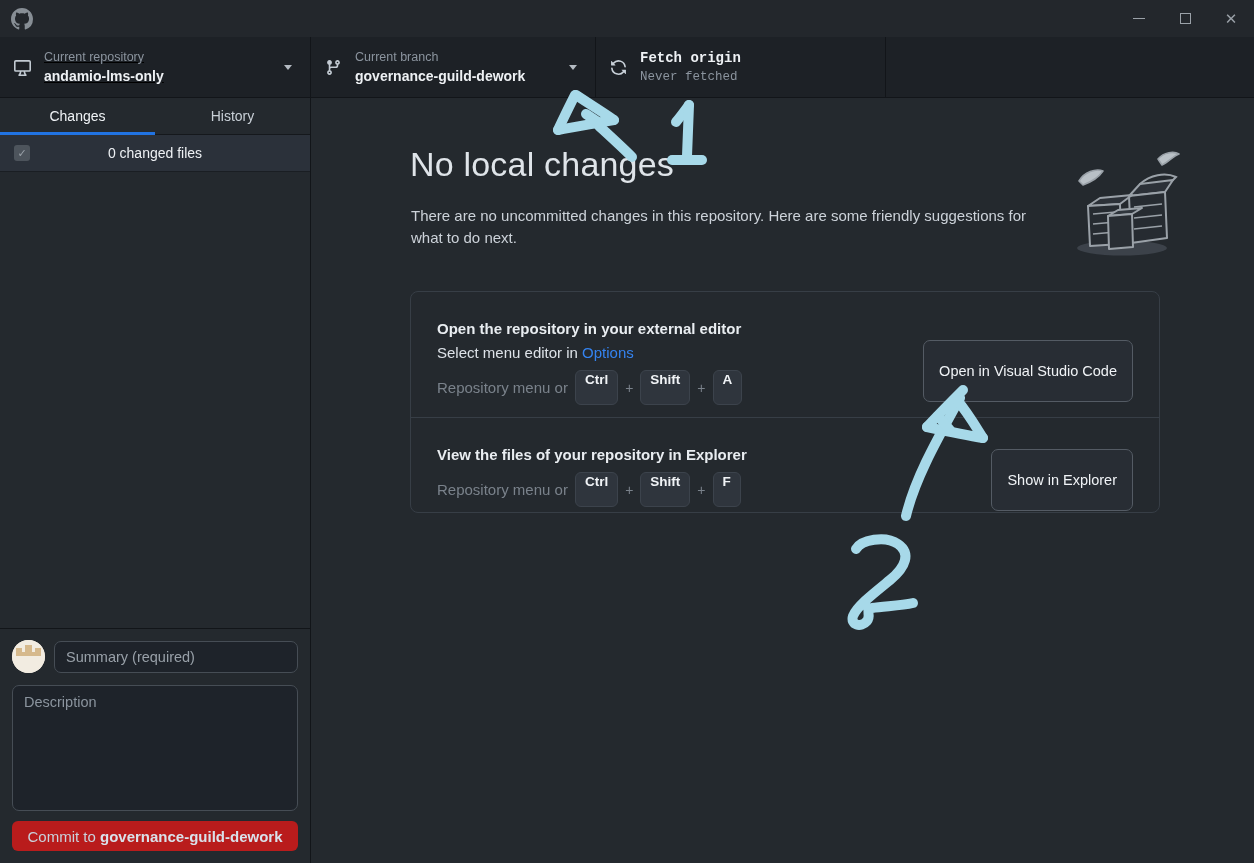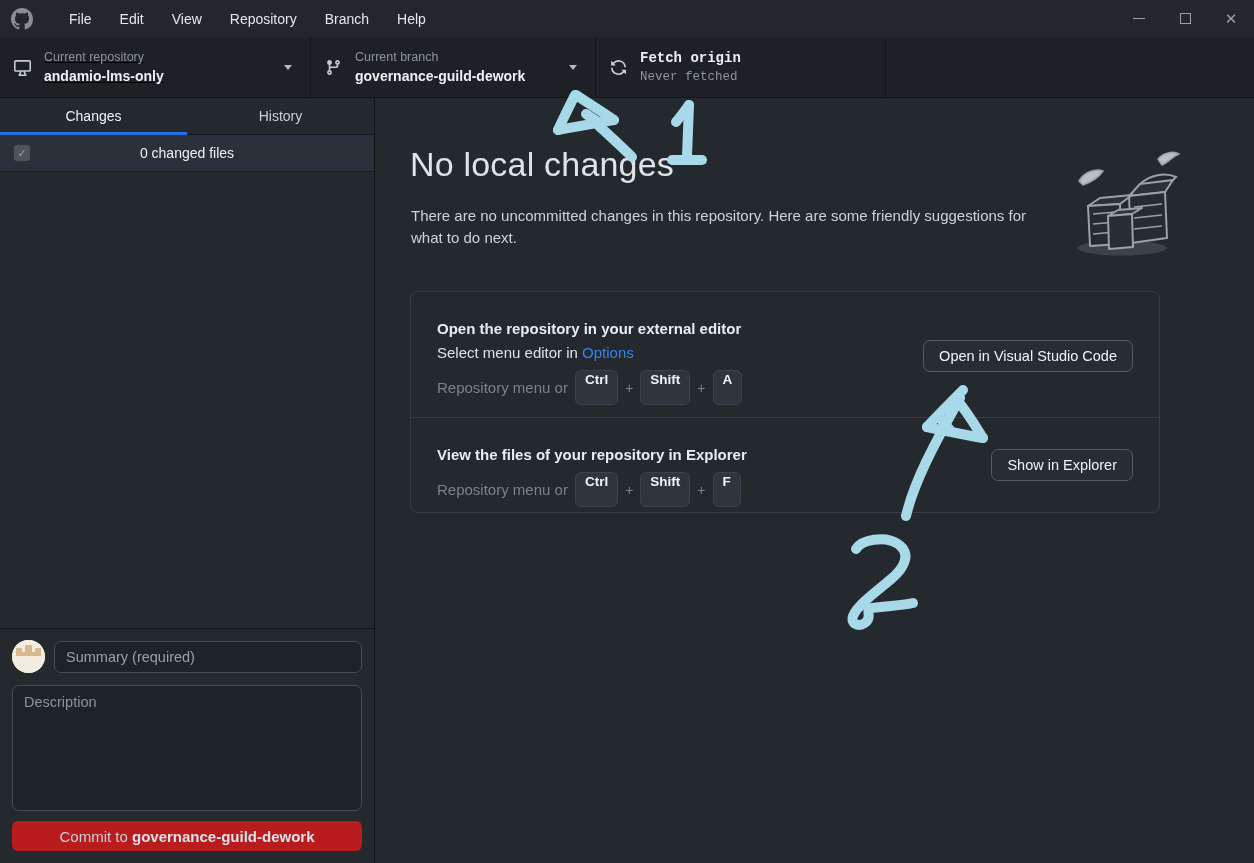--- a/index.html
+++ b/index.html
@@ -27,21 +27,21 @@
   .tb-sec-repo{width:311px;text-decoration:underline;}
   .tb-sec-branch{width:285px;}
   .tb-sec-fetch{width:290px;font-family:Liberation Mono, monospace;}
   .tb-icon{width:17px;height:17px;margin-right:13px;flex:0 0 auto;}
   .tb-text{display:flex;flex-direction:column;line-height:1.45;}
   .tb-label{color:#8b949e;font-size:12.5px;}
   .tb-value{color:#eef1f4;font-size:14px;font-weight:bold;}
   .chevron{position:absolute;right:18px;top:50%;margin-top:-2px;width:0;height:0;
     border-left:4.5px solid transparent;border-right:4.5px solid transparent;border-top:5.5px solid #b4bbc2;}
   
-  .sidebar{position:absolute;top:98px;left:0;width:375px;bottom:0;background:#24292e;
+  .sidebar{position:absolute;top:98px;left:0;width:311px;bottom:0;background:#24292e;
     border-right:1px solid #121519;display:flex;flex-direction:column;z-index:3;}
   .tabs{height:37px;display:flex;flex:0 0 auto;border-bottom:1px solid #15181c;}
   .tab{flex:1;display:flex;align-items:center;justify-content:center;font-size:14px;color:#c9d0d7;position:relative;cursor:default;}
   .tab.active{color:#f0f3f6;}
   .tab.active::after{content:"";position:absolute;left:0;right:0;bottom:-1px;height:3px;background:#2173e2;}
   .files-row{height:37px;flex:0 0 auto;background:#2b313a;border-bottom:1px solid #1a1e23;
     display:flex;align-items:center;position:relative;}
   .checkbox{width:16px;height:16px;margin-left:14px;border-radius:3px;background:#4d545c;
     display:flex;align-items:center;justify-content:center;font-size:11px;color:#9aa1a8;}
   .files-label{position:absolute;left:0;right:0;text-align:center;color:#eef1f4;font-size:14px;}
@@ -68,43 +68,35 @@
   .card-row.first{height:126px;border-bottom:1px solid #373e46;}
   .card-row.second{height:94px;}
   .card-title{font-size:15px;font-weight:bold;color:#e9edf1;}
   .card-line{margin-top:7px;font-size:15px;color:#dde2e8;}
   .card-link{color:#3483f0;text-decoration:none;cursor:pointer;}
   .shortcut{margin-top:9px;color:#7a828b;font-size:15px;display:flex;align-items:center;gap:7px;}
   .kbd{background:#2f353d;border:1px solid #3c434c;border-radius:6px;padding:1px 9px 17px;
     color:#f0f3f6;font-size:13.5px;font-weight:bold;font-family:"Liberation Sans",sans-serif;}
   .plus{color:#7a828b;font-size:14px;}
   .card-btn{position:absolute;right:26px;background:#282d34;border:1px solid #545b64;border-radius:7px;
-    color:#f0f3f6;font-size:14.5px;padding:7px 15px;font-family:"Liberation Sans",sans-serif;cursor:default;white-space:nowrap;}
+    color:#f0f3f6;font-size:14.5px;padding:22px 15px;font-family:"Liberation Sans",sans-serif;cursor:default;white-space:nowrap;}
   .btn-row1{top:48px;}
   .btn-row2{top:31px;}
   .illustration{position:absolute;left:760px;top:52px;width:112px;height:110px;}
   
   .anno{position:absolute;inset:0;width:1254px;height:863px;z-index:40;pointer-events:none;}
   .anno path{fill:none;stroke:#a7d9e9;stroke-width:10;stroke-linecap:round;stroke-linejoin:round;}
 </style>
 </head>
 <body>
 
 <div class="titlebar">
   <svg class="tb-logo" viewBox="0 0 16 16">
     <path fill="#878e95" d="M8 0C3.58 0 0 3.58 0 8c0 3.54 2.29 6.53 5.47 7.59.4.07.55-.17.55-.38 0-.19-.01-.82-.01-1.49-2.01.37-2.53-.49-2.69-.94-.09-.23-.48-.94-.82-1.13-.28-.15-.68-.52-.01-.53.63-.01 1.08.58 1.23.82.72 1.21 1.87.87 2.33.66.07-.52.28-.87.51-1.07-1.78-.2-3.64-.89-3.64-3.95 0-.87.31-1.59.82-2.15-.08-.2-.36-1.02.08-2.12 0 0 .67-.21 2.2.82.64-.18 1.32-.27 2-.27.68 0 1.36.09 2 .27 1.53-1.04 2.2-.82 2.2-.82.44 1.1.16 1.92.08 2.12.51.56.82 1.27.82 2.15 0 3.07-1.87 3.75-3.65 3.95.29.25.54.73.54 1.48 0 1.07-.01 1.93-.01 2.2 0 .21.15.46.55.38A8.012 8.012 0 0 0 16 8c0-4.42-3.58-8-8-8z"></path>
   </svg>
-  <div class="menus">
-    <span class="menu-item">File</span>
-    <span class="menu-item">Edit</span>
-    <span class="menu-item">View</span>
-    <span class="menu-item">Repository</span>
-    <span class="menu-item">Branch</span>
-    <span class="menu-item">Help</span>
-  </div>
   <div class="win-controls">
     <div class="win-btn">
         <span class="ic-min"></span>
       </div>
     <div class="win-btn">
         <span class="ic-max"></span>
       </div>
     <div class="win-btn">
         <span class="ic-close">✕</span>
       </div>

